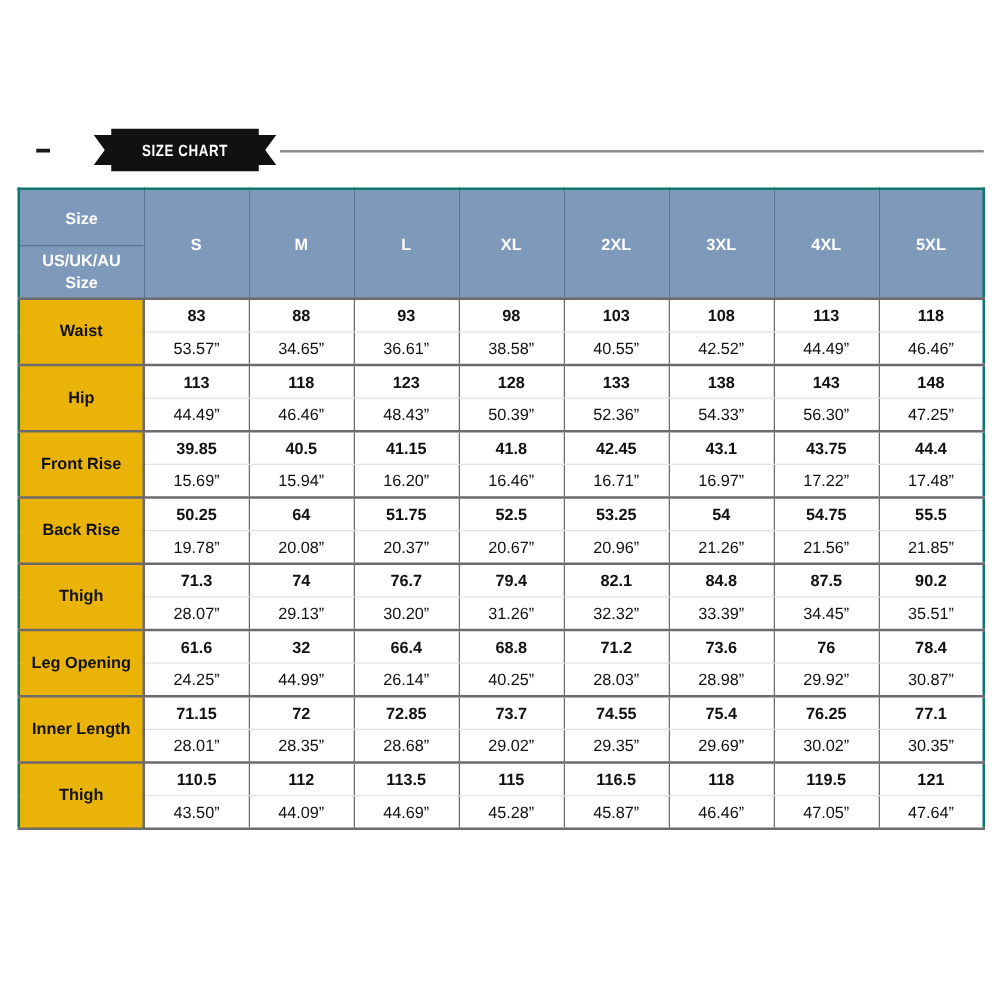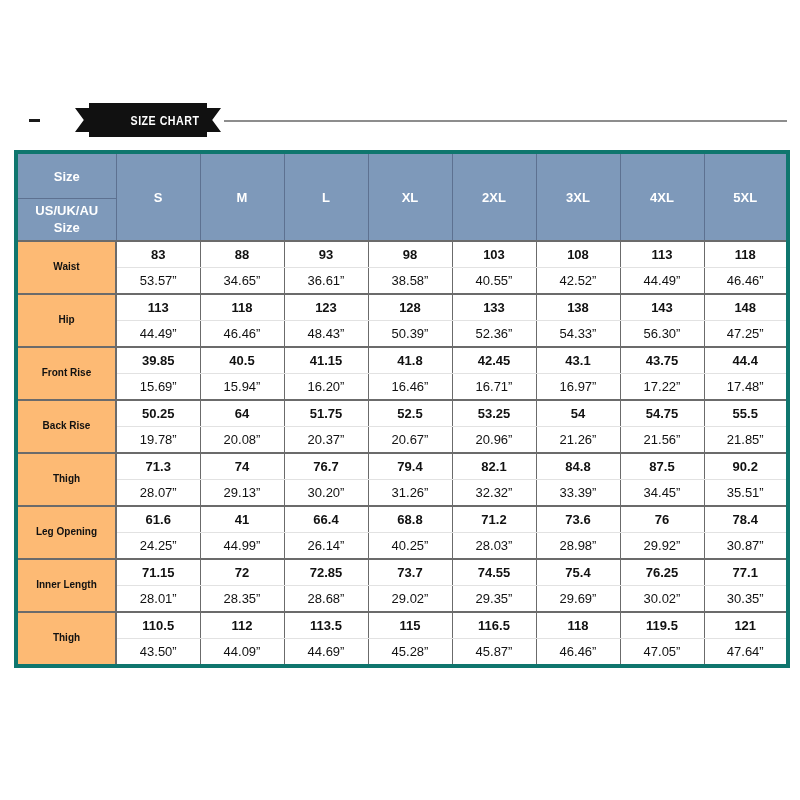--- a/index.html
+++ b/index.html
@@ -50,21 +50,21 @@
   }
   .ribbon-body {
     position: absolute;
     left: 89px;
     top: 3px;
     width: 118px;
     height: 34px;
     background: #111111;
     display: flex;
     align-items: center;
-    justify-content: flex-end;
+    justify-content: center;
   }
   .ribbon-label {
     color: #ffffff;
     font-family: "Liberation Sans Narrow", "Liberation Sans", sans-serif;
     font-size: 13px;
     font-weight: 700;
     letter-spacing: 0.6px;
     transform: scaleX(0.82);
   }
   .banner-rule {
@@ -80,21 +80,21 @@
   .chart {
     position: absolute;
     left: 14px;
     top: 150px;
     width: 772px;
   }
   table.size-table {
     border-collapse: collapse;
     table-layout: fixed;
     width: 772px;
-    border: 4px solid #0f766e;
+    border: 2px solid #0f766e;
   }
   table.size-table col.c-label { width: 100px; }
   table.size-table col.c-size  { width: 84px; }
 
   
   thead th {
     background: #7e99ba;
     color: #ffffff;
     font-size: 13px;
     font-weight: 700;
@@ -138,23 +138,23 @@
     color: #ffffff;
     font-size: 13px;
     font-weight: 700;
     line-height: 1.25;
     text-align: center;
     padding: 0 20px;
   }
 
   
   td.row-label {
-    background: #fdba74;
+    background: #eab308;
     color: #111111;
-    font-size: 10px;
+    font-size: 13px;
     font-weight: 700;
     text-align: center;
     vertical-align: middle;
     line-height: 1.25;
     border-left: 1px solid #6b6b6b;
     border-right: 2px solid #6b6b6b;
     border-top: 2px solid #6b6b6b;
     border-bottom: 2px solid #6b6b6b;
     padding: 0 4px;
   }
@@ -330,21 +330,21 @@
           <td class="val val-in">30.20”</td>
           <td class="val val-in">31.26”</td>
           <td class="val val-in">32.32”</td>
           <td class="val val-in">33.39”</td>
           <td class="val val-in">34.45”</td>
           <td class="val val-in">35.51”</td>
         </tr>
         <tr class="row-cm">
           <td class="row-label" rowspan="2">Leg Opening</td>
           <td class="val val-cm">61.6</td>
-          <td class="val val-cm">41</td>
+          <td class="val val-cm">32</td>
           <td class="val val-cm">66.4</td>
           <td class="val val-cm">68.8</td>
           <td class="val val-cm">71.2</td>
           <td class="val val-cm">73.6</td>
           <td class="val val-cm">76</td>
           <td class="val val-cm">78.4</td>
         </tr>
         <tr class="row-in">
           <td class="val val-in">24.25”</td>
           <td class="val val-in">44.99”</td>

